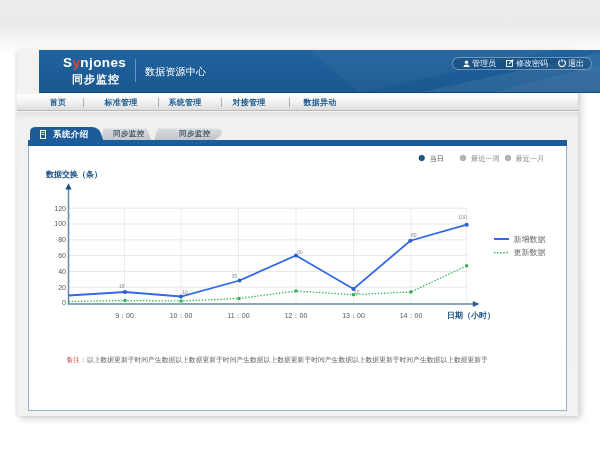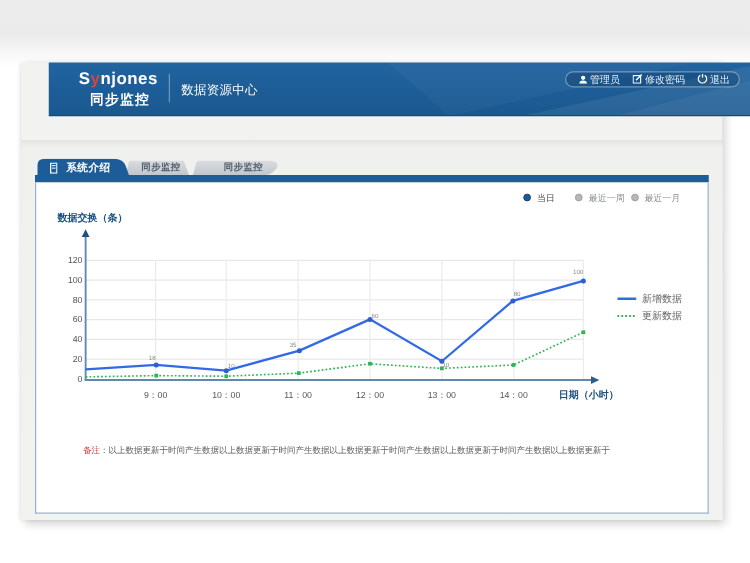--- a/index.html
+++ b/index.html
@@ -93,20 +93,31 @@
         </svg>
       <span class="t">修改密码</span>
       <svg class="ic" width="8" height="8" viewBox="0 0 8 8">
           <path d="M2.2 1.2 A3.4 3.4 0 1 0 5.8 1.2" fill="none" stroke="#fff" stroke-width="1.1"></path>
           <line x1="4" y1="0" x2="4" y2="3" stroke="#fff" stroke-width="1.1"></line>
         </svg>
       <span class="t">退出</span>
     </div>
   </div>
 
+  <div class="nav">
+    <div class="it" style="left:11px;width:60px;">首页</div>
+    <div class="sep" style="left:66px;"></div>
+    <div class="it" style="left:74px;width:60px;">标准管理</div>
+    <div class="sep" style="left:141px;"></div>
+    <div class="it" style="left:138px;width:60px;">系统管理</div>
+    <div class="sep" style="left:204px;"></div>
+    <div class="it" style="left:202px;width:60px;">对接管理</div>
+    <div class="sep" style="left:272px;"></div>
+    <div class="it" style="left:273px;width:60px;">数据异动</div>
+  </div>
 
   <div class="content">
     <div class="tabs">
       <svg style="position:absolute;left:0;top:0;" width="230" height="14" viewBox="0 0 230 14">
         <defs>
           <linearGradient id="tgrad" x1="0" y1="0" x2="0" y2="1">
             <stop offset="0" stop-color="#d9dcdf"></stop>
               <stop offset="1" stop-color="#c0c5ca"></stop>
           </linearGradient>
         </defs>

